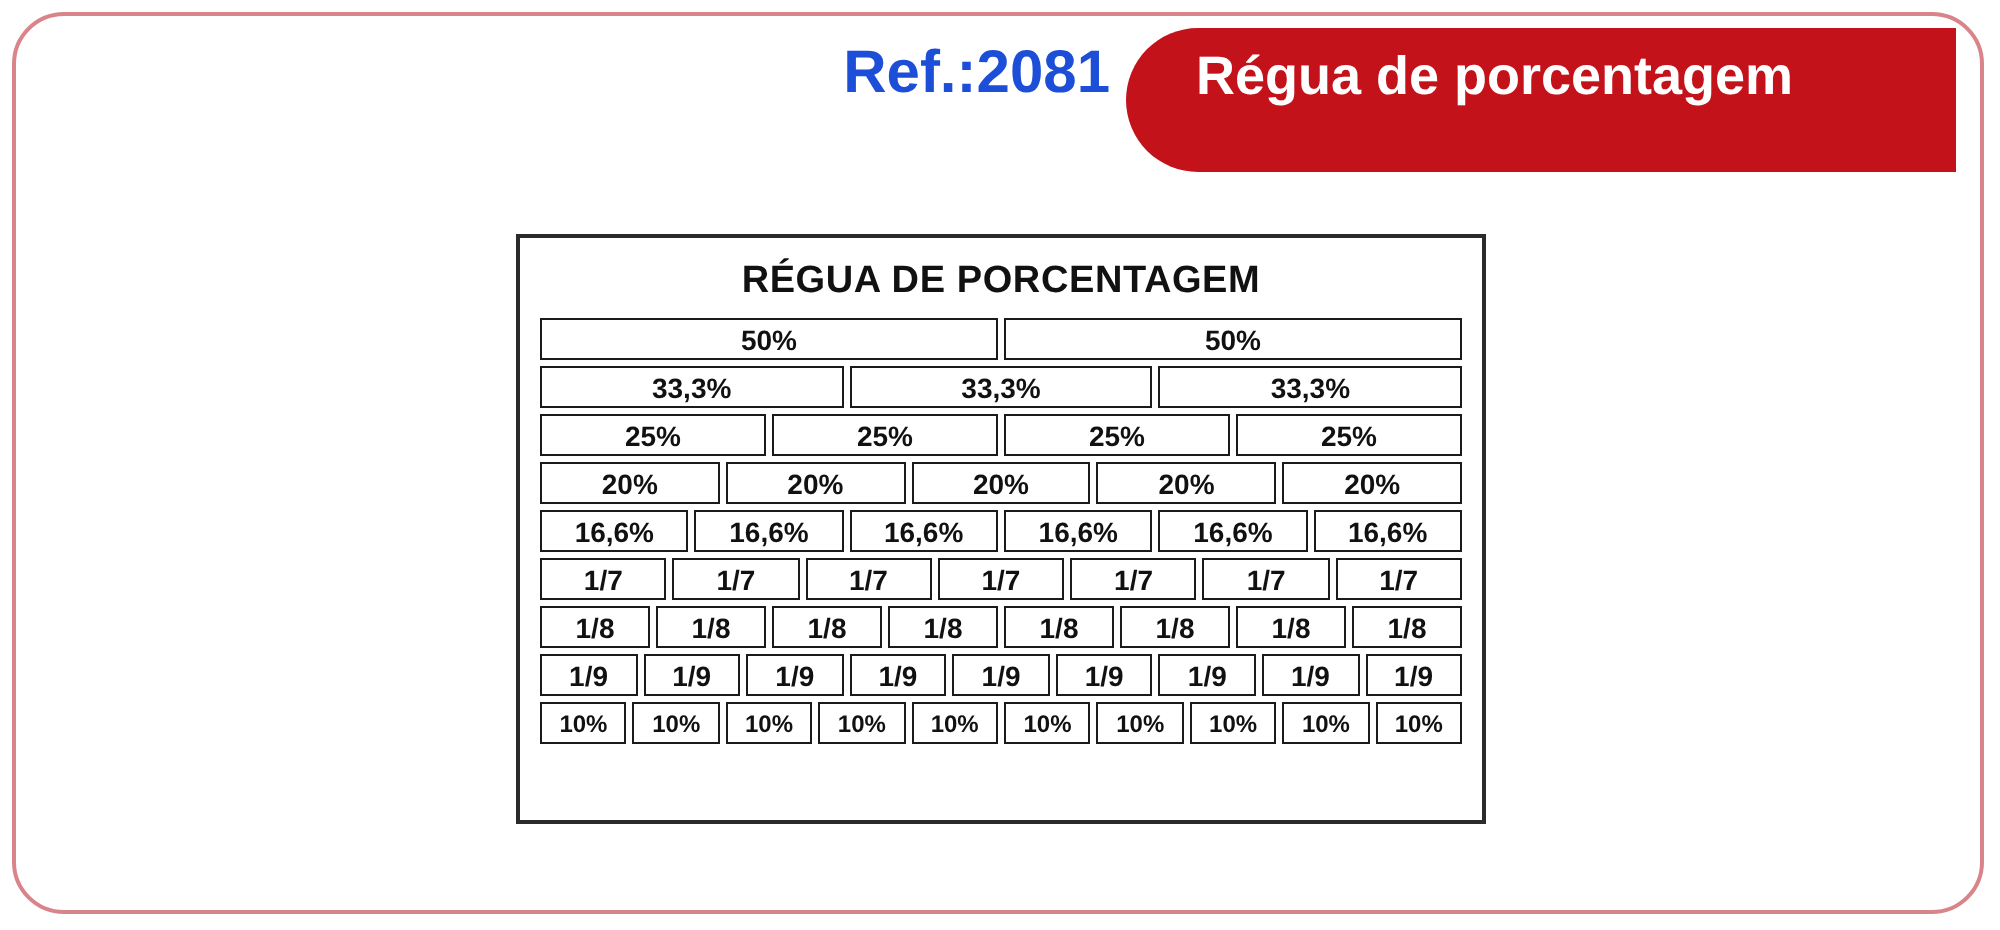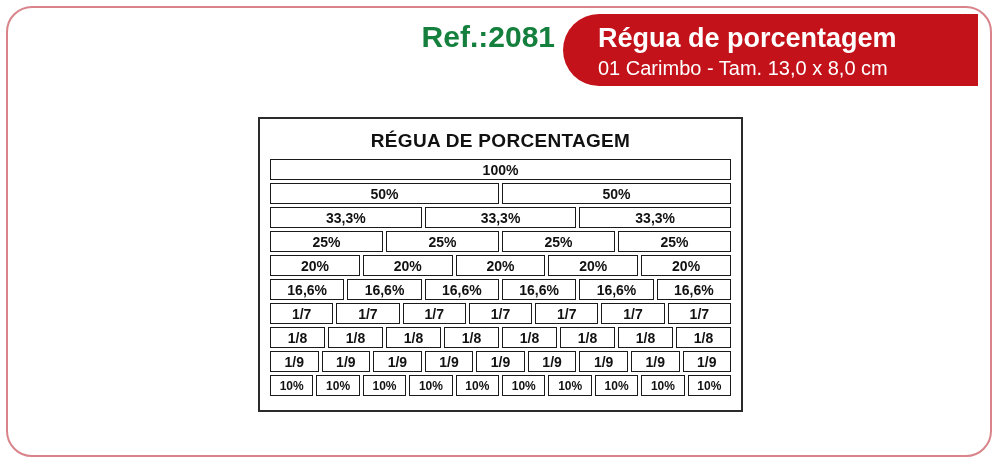--- a/index.html
+++ b/index.html
@@ -34,21 +34,21 @@
     left: 0;
     top: 0;
     width: 1000px;
     height: 100px;
   }
 
   #ref-code {
     position: absolute;
     right: 445px;
     top: 20px;
-    color: #15803d;
+    color: #1d4ed8;
     font-size: 30px;
     font-weight: bold;
     letter-spacing: 0px;
     white-space: nowrap;
   }
 
   #title-badge {
     position: absolute;
     left: 563px;
     top: 14px;
@@ -126,30 +126,26 @@
 </head>
 <body>
 
 <div id="page-card"></div>
 
 <div id="header">
   <div id="ref-code">Ref.:2081</div>
 
   <div id="title-badge">
     <div class="t1">Régua de porcentagem</div>
-    <div class="t2">01 Carimbo - Tam. 13,0 x 8,0 cm</div>
   </div>
 </div>
 
 <div id="ruler-figure">
   <div id="ruler-title">RÉGUA DE PORCENTAGEM</div>
   <div id="rows">
-      <div class="row r1">
-        <div class="cell" style="flex: 1 1 0px;">100%</div>
-      </div>
       <div class="row r2">
         <div class="cell" style="flex: 1 1 0px;">50%</div>
         <div class="cell" style="flex: 1 1 0px;">50%</div>
       </div>
       <div class="row r3">
         <div class="cell" style="flex: 1 1 0px;">33,3%</div>
         <div class="cell" style="flex: 1 1 0px;">33,3%</div>
         <div class="cell" style="flex: 1 1 0px;">33,3%</div>
       </div>
       <div class="row r4">

